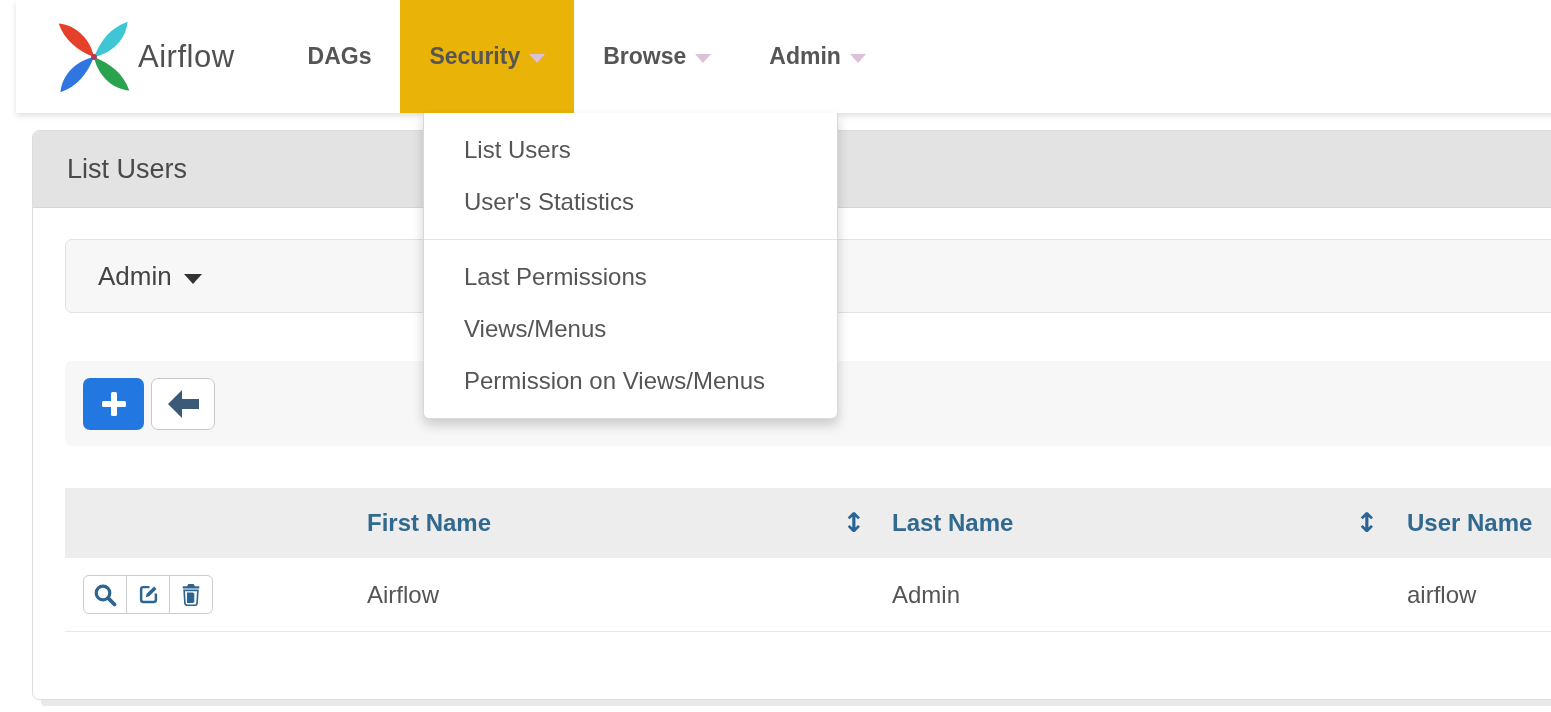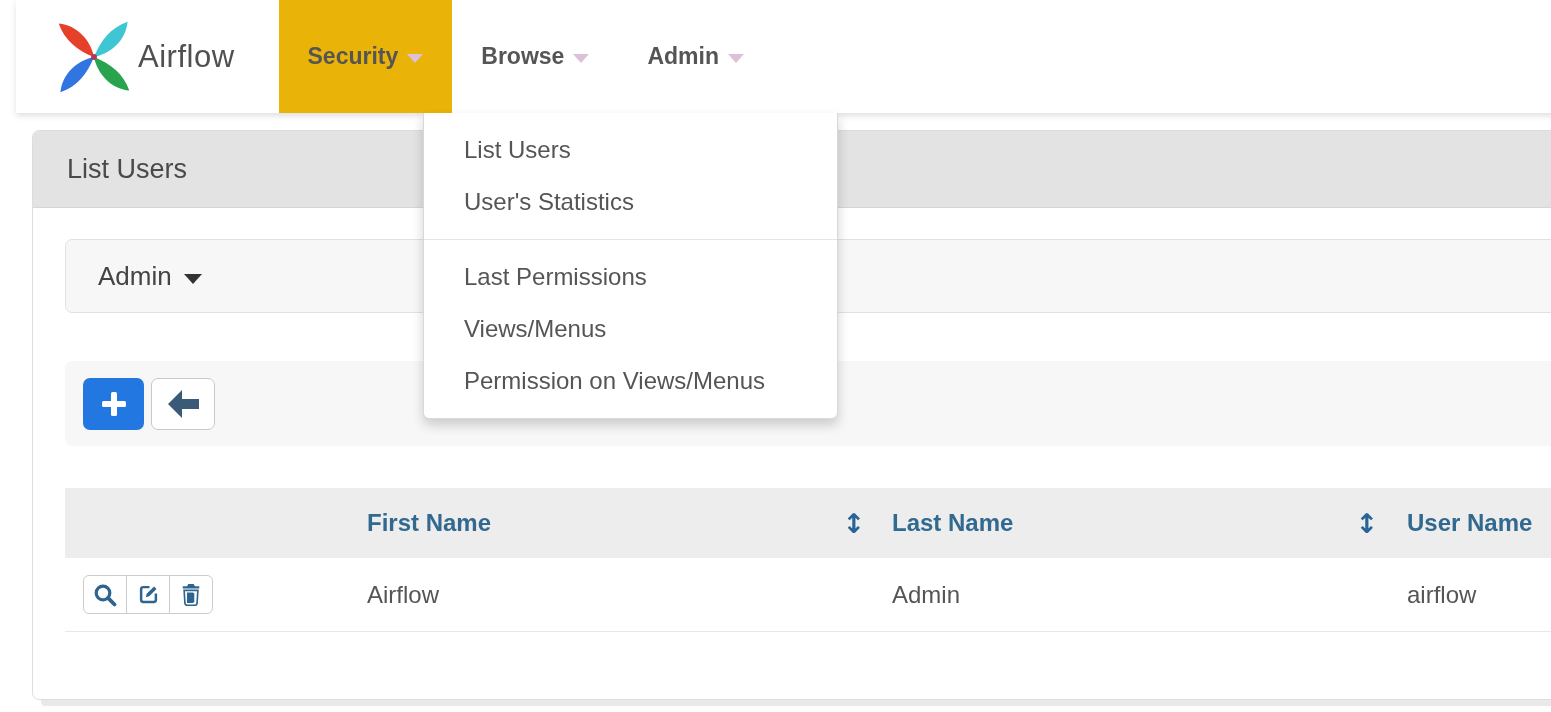--- a/index.html
+++ b/index.html
@@ -84,23 +84,23 @@
     margin-left:7px; display:flex; align-items:center; justify-content:center; cursor:pointer;
   }
 
   
   .users-table { margin-top:42px; }
   .thead {
     display:flex; height:70px; background:#ededed; align-items:center;
     color:#31698f; font-weight:bold; font-size:24px;
   }
   .col-actions { width:202px; flex:none; }
-  .col-first   { width:610px; flex:none; display:flex; align-items:flex-end;
+  .col-first   { width:610px; flex:none; display:flex; align-items:flex-start;
                  justify-content:space-between; padding:0 12px 0 100px;gap:48px; }
-  .col-last    { width:515px; flex:none; display:flex; align-items:center;
+  .col-last    { width:515px; flex:none; display:flex; align-items:flex-start;
                  justify-content:space-between; padding:0 14px 0 15px; }
   .col-user    { flex:1; padding-left:15px; }
   .sort-icon {
     font-family:"DejaVu Sans",sans-serif; font-size:27px; font-weight:bold;
     color:#2a6496; cursor:pointer; line-height:1;
   }
   .trow {
     display:flex; height:74px; align-items:center;
     border-bottom:1px solid #e8e8e8; font-size:24px; color:#555;
   }
@@ -132,20 +132,23 @@
 
         <path d="M50 50 C42 70 30 85 10 92 C12 70 30 54 50 50 Z" fill="#3175e0"></path>
 
         <path d="M50 50 C30 42 15 30 8 10 C30 12 46 30 50 50 Z" fill="#e5402a"></path>
         <circle cx="50" cy="50" r="3.5" fill="#b03a5a"></circle>
       </svg>
       <span class="brand-text">Airflow</span>
     </div>
 
     <div class="nav">
+      <div class="nav-item">
+        <span>DAGs</span>
+      </div>
       <div class="nav-item active">
         <span>Security</span>
         <span class="caret-pink"></span>
       </div>
       <div class="nav-item">
         <span>Browse</span>
         <span class="caret-pink"></span>
       </div>
       <div class="nav-item">
         <span>Admin</span>

